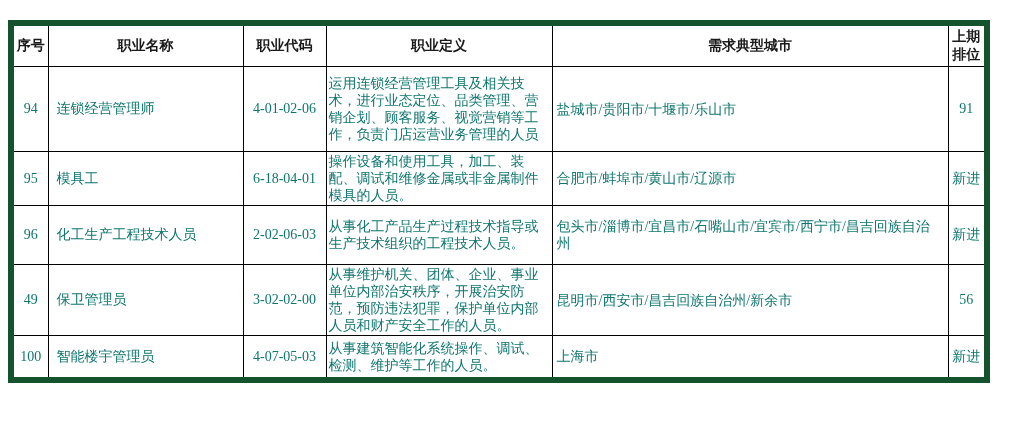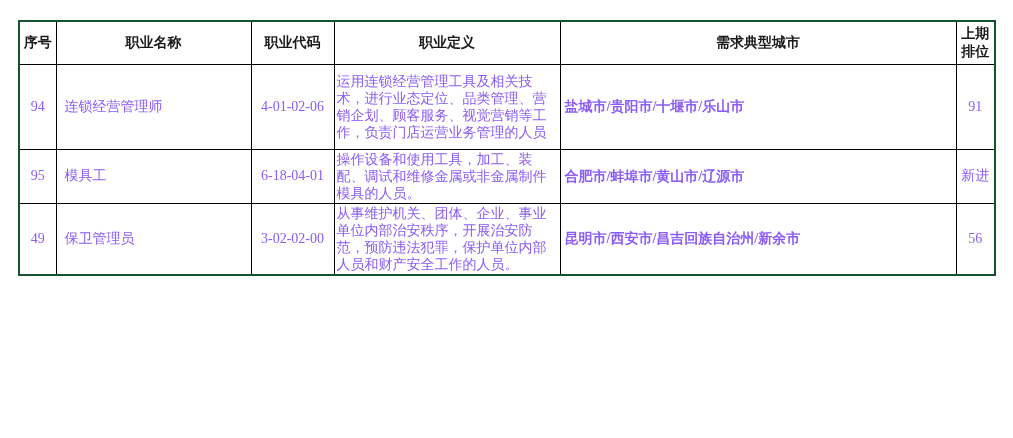--- a/index.html
+++ b/index.html
@@ -6,31 +6,31 @@
   .page {
     position: relative;
     width: 1013px;
     height: 438px;
     background: #ffffff;
     font-family: "Liberation Serif", "DejaVu Serif", serif;
     overflow: hidden;
   }
   table.rank-table {
     position: absolute;
-    left: 18px;
+    left: 8px;
     top: 20px;
     width: 976px;
     border-collapse: collapse;
     table-layout: fixed;
-    border: 2px solid #14532d;
+    border: 6px solid #14532d;
   }
   .rank-table th, .rank-table td {
     border: 1px solid #000000;
     font-size: 14px;
-    color: #8b5cf6;
+    color: #0f766e;
     overflow: hidden;
     padding: 0;
     word-break: break-all;
   }
   .rank-table th {
     font-weight: bold;
     color: #1a1a1a;
     text-align: center;
     line-height: 18px;
     padding: 2px;
@@ -38,21 +38,21 @@
   .col-seq    { width: 37px;  }
   .col-name   { width: 195px; }
   .col-code   { width: 83px;  }
   .col-def    { width: 226px; }
   .col-cities { width: 396px; }
   .col-rank   { width: 39px;  }
 
   td.seq-cell, td.code-cell, td.rank-cell { text-align: center; vertical-align: middle; }
   td.name-cell { text-align: left; vertical-align: middle; padding-left: 8px; }
   td.def-cell  { text-align: left; vertical-align: middle; line-height: 17px; padding: 1px 2px; }
-  td.cities-cell { text-align: left; vertical-align: middle; line-height: 17px; padding: 12px 4px; font-weight: bold; }
+  td.cities-cell { text-align: left; vertical-align: middle; line-height: 17px; padding: 12px 4px; }
 
   .num { color: #5b6b7b; margin-left: 28px; }
 
   tr.hdr   { height: 43px; }
   tr.r94   { height: 85px; }
   tr.r95   { height: 50px; }
   tr.r96   { height: 47px; }
   tr.r97   { height: 38px; }
   tr.r98   { height: 67px; }
   tr.r99   { height: 38px; }
@@ -92,27 +92,43 @@
 
       <tr class="r95">
         <td class="seq-cell num">95</td>
         <td class="name-cell">模具工</td>
         <td class="code-cell num">6-18-04-01</td>
         <td class="def-cell">操作设备和使用工具，加工、装配、调试和维修金属或非金属制件模具的人员。</td>
         <td class="cities-cell">合肥市/蚌埠市/黄山市/辽源市</td>
         <td class="rank-cell">新进</td>
       </tr>
 
+      <tr class="r96">
+        <td class="seq-cell num">96</td>
+        <td class="name-cell">化工生产工程技术人员</td>
+        <td class="code-cell num">2-02-06-03</td>
+        <td class="def-cell">从事化工产品生产过程技术指导或生产技术组织的工程技术人员。</td>
+        <td class="cities-cell">包头市/淄博市/宜昌市/石嘴山市/宜宾市/西宁市/昌吉回族自治州</td>
+        <td class="rank-cell">新进</td>
+      </tr>
 
 
       <tr class="r98">
         <td class="seq-cell num">49</td>
         <td class="name-cell">保卫管理员</td>
         <td class="code-cell num">3-02-02-00</td>
         <td class="def-cell">从事维护机关、团体、企业、事业单位内部治安秩序，开展治安防范，预防违法犯罪，保护单位内部人员和财产安全工作的人员。</td>
         <td class="cities-cell">昆明市/西安市/昌吉回族自治州/新余市</td>
         <td class="rank-cell num">56</td>
       </tr>
 
 
+      <tr class="r100">
+        <td class="seq-cell num">100</td>
+        <td class="name-cell">智能楼宇管理员</td>
+        <td class="code-cell num">4-07-05-03</td>
+        <td class="def-cell">从事建筑智能化系统操作、调试、检测、维护等工作的人员。</td>
+        <td class="cities-cell">上海市</td>
+        <td class="rank-cell">新进</td>
+      </tr>
     </tbody>
   </table>
 </div>
 
 </body></html>

